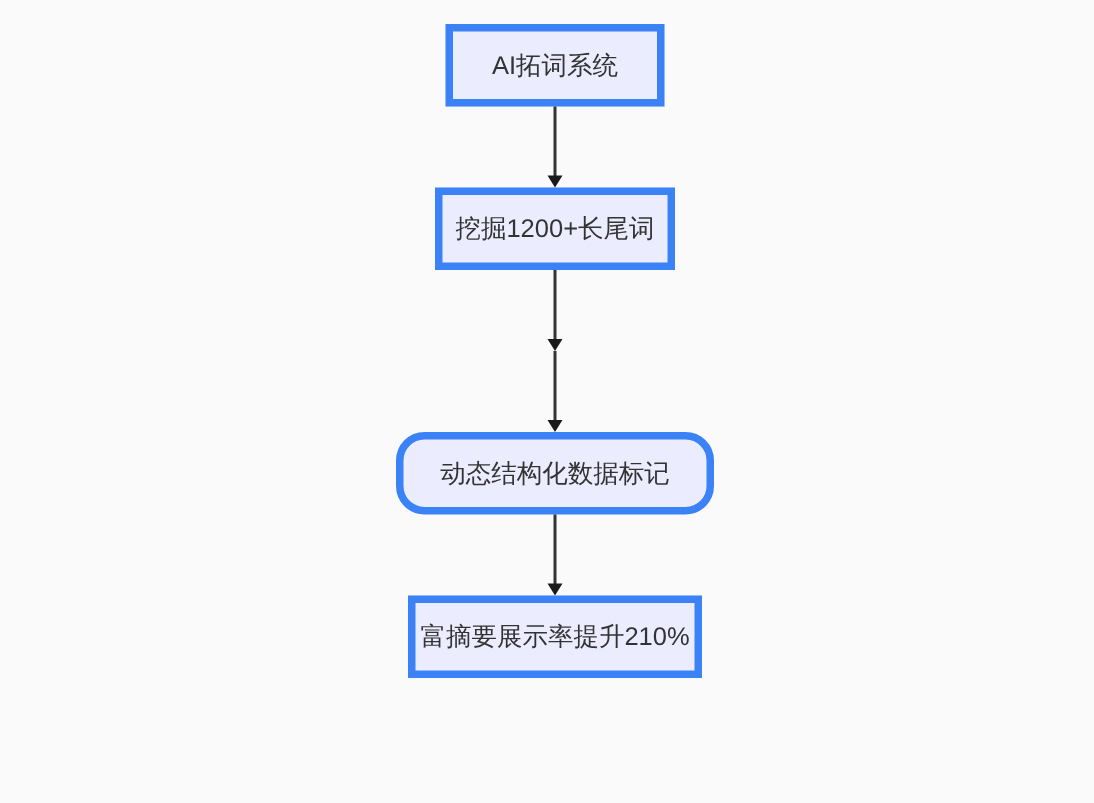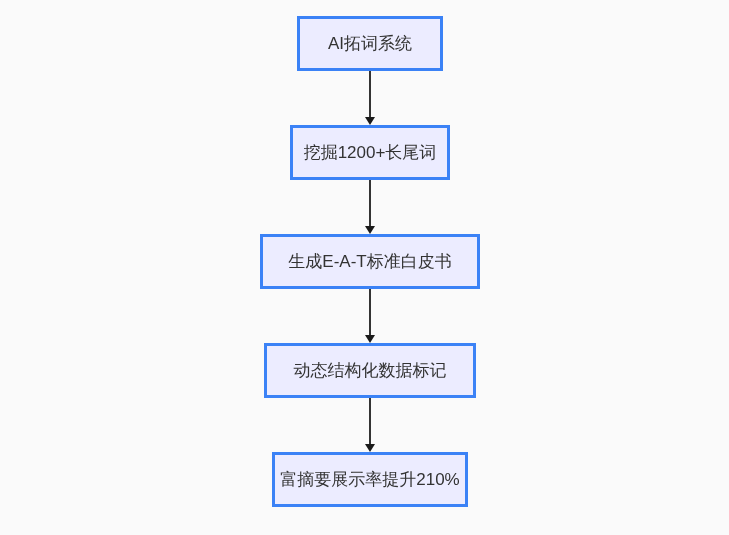--- a/index.html
+++ b/index.html
@@ -17,34 +17,34 @@
     left: 370px;
     top: 16px;
     transform: translateX(-50%);
     display: flex;
     flex-direction: column;
     align-items: center;
   }
   .node {
     height: 55px;
     background: #ECECFF;
-    border: 3px solid #3b82f6;
+    border: 5px solid #3b82f6;
     color: #333333;
     font-size: 17px;
     display: flex;
     align-items: center;
     justify-content: center;
     text-align: center;
     white-space: nowrap;
     flex: 0 0 auto;
   }
   .node.n1 { width: 146px; }
   .node.n2 { width: 160px; }
   .node.n3 { width: 220px; }
-  .node.n4 { width: 212px; }
+  .node.n4 { width: 212px; border-radius: 19px; }
   .node.n5 { width: 196px; }
   .edge {
     position: relative;
     width: 12px;
     height: 54px;
     flex: 0 0 auto;
   }
   .edge-line {
     position: absolute;
     top: 0;
@@ -79,21 +79,20 @@
       <div class="edge-head"></div>
     </div>
 
     <div class="node n2">挖掘1200+长尾词</div>
 
     <div class="edge">
       <div class="edge-line"></div>
       <div class="edge-head"></div>
     </div>
 
-    <div class="node n3">生成E-A-T标准白皮书</div>
 
     <div class="edge">
       <div class="edge-line"></div>
       <div class="edge-head"></div>
     </div>
 
     <div class="node n4">动态结构化数据标记</div>
 
     <div class="edge">
       <div class="edge-line"></div>

